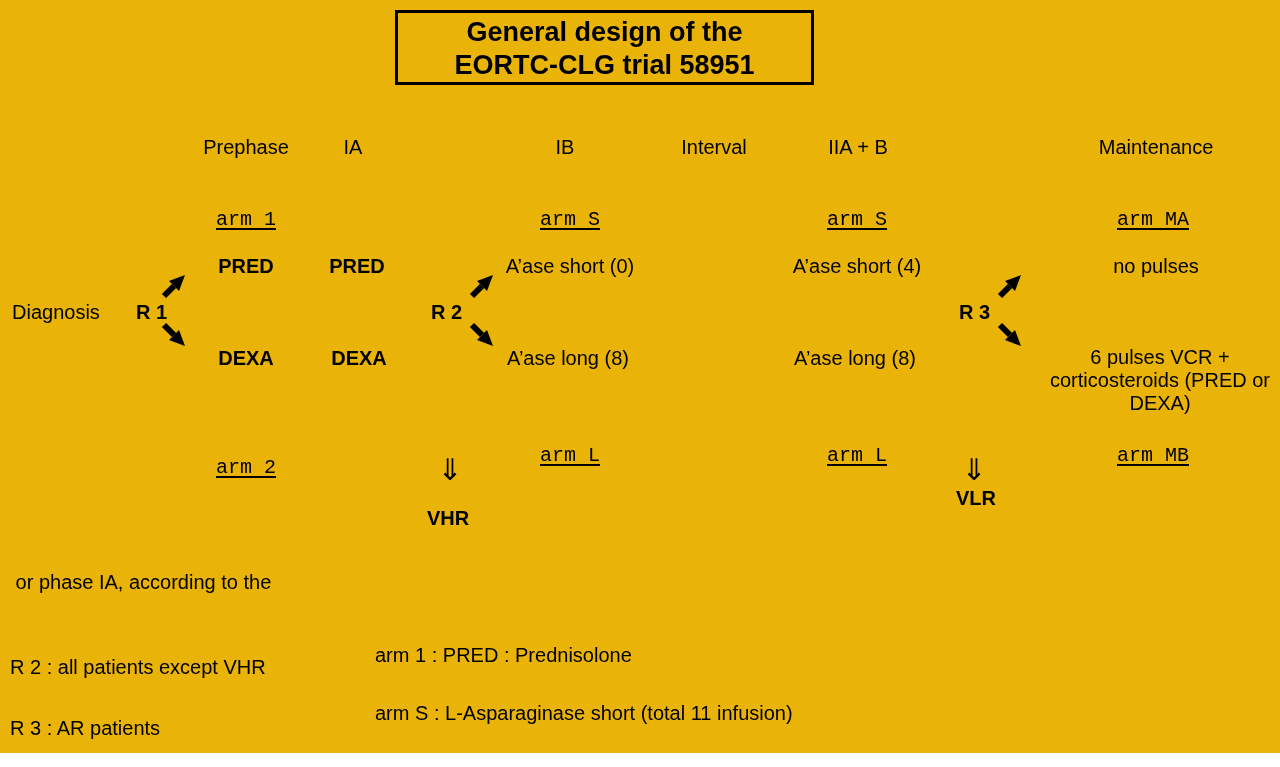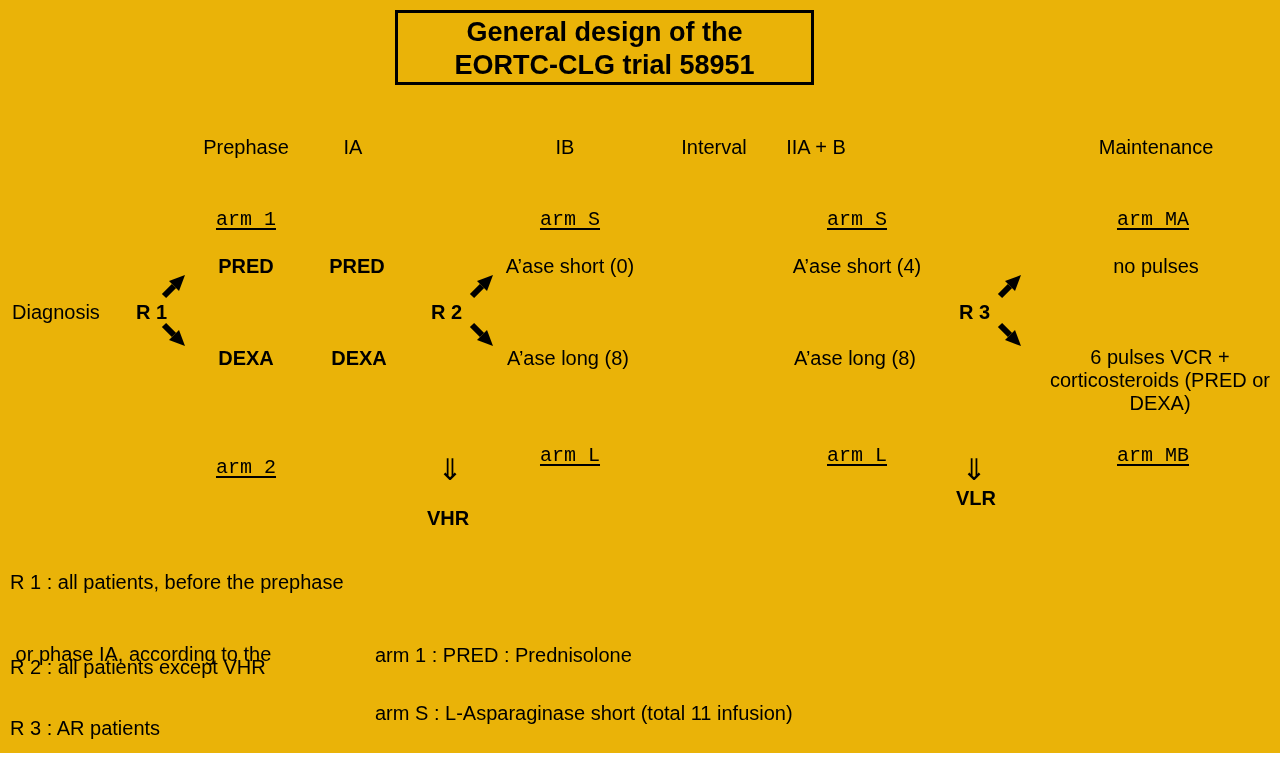--- a/index.html
+++ b/index.html
@@ -24,21 +24,21 @@
 
   <div id="title-box">
     <div>General design of the</div>
     <div>EORTC-CLG trial 58951</div>
   </div>
 
   <div class="t c" style="left:246px;top:136px;">Prephase</div>
   <div class="t c" style="left:353px;top:136px;">IA</div>
   <div class="t c" style="left:565px;top:136px;">IB</div>
   <div class="t c" style="left:714px;top:136px;">Interval</div>
-  <div class="t c" style="left:816px;top:136px;text-align:center;">IIA + B</div>
+  <div class="t c" style="left:858px;top:136px;text-align:center;">IIA + B</div>
   <div class="t c" style="left:1156px;top:136px;">Maintenance</div>
 
   <div class="t c u" style="left:246px;top:208px;">arm 1</div>
   <div class="t c u" style="left:570px;top:208px;">arm S</div>
   <div class="t c u" style="left:857px;top:208px;">arm S</div>
   <div class="t c u" style="left:1153px;top:208px;">arm MA</div>
 
   <div class="t c b" style="left:246px;top:255px;">PRED</div>
   <div class="t c b" style="left:357px;top:255px;">PRED</div>
   <div class="t c" style="left:570px;top:255px;text-align:center;">A’ase short (0)</div>
@@ -92,21 +92,20 @@
   <div class="t c u" style="left:570px;top:444px;">arm L</div>
   <div class="t c u" style="left:857px;top:444px;">arm L</div>
   <div class="t c u" style="left:1153px;top:444px;">arm MB</div>
 
   <div class="dbl-arrow" style="left:450px;top:455px;">⇓</div>
   <div class="t c b" style="left:448px;top:507px;">VHR</div>
   <div class="dbl-arrow" style="left:974px;top:455px;">⇓</div>
   <div class="t c b" style="left:976px;top:487px;">VLR</div>
 
   <div class="block" style="left:10px;top:522px;">
-    <div>R 1 : all patients, before the prephase</div>
     <div> or phase IA, according to the</div>
     
   </div>
 
   <div class="t" style="left:10px;top:656px;">R 2 : all patients except VHR</div>
   <div class="t" style="left:10px;top:717px;">R 3 : AR patients</div>
 
   <div class="block" style="left:375px;top:595px;">
     <div>arm 1 : PRED : Prednisolone</div>
   </div>

